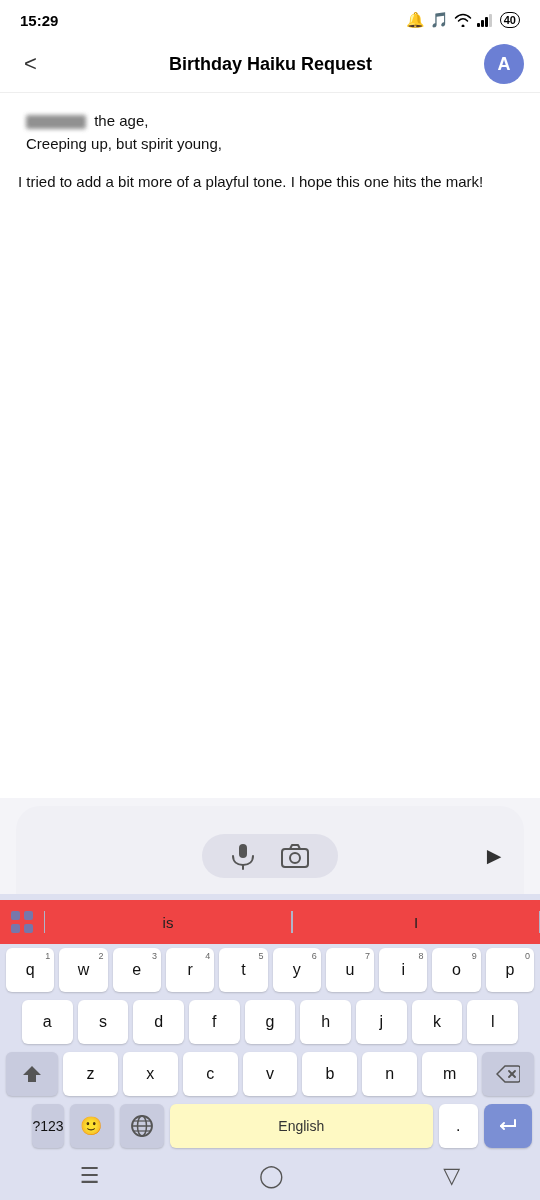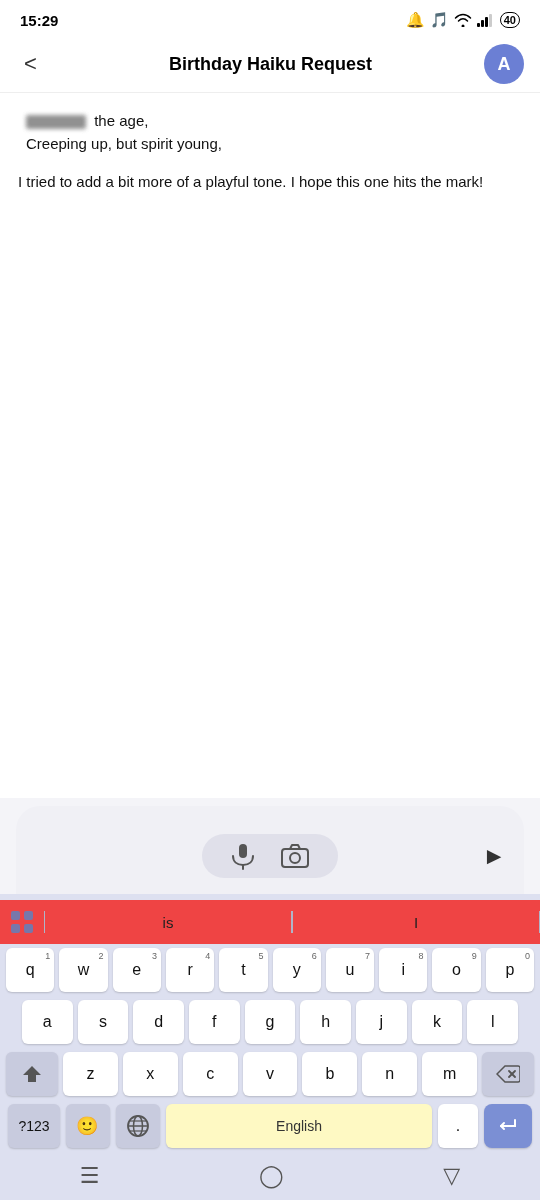--- a/index.html
+++ b/index.html
@@ -264,29 +264,30 @@
     .bottom-row {
       display: flex;
       align-items: center;
       padding: 4px 8px 8px 8px;
       gap: 6px;
     }
     .key-numbers {
       background: #c8cbde;
       border-radius: 6px;
       height: 44px;
-      width: 52px;
+      width: 32px;
       display: flex;
       align-items: center;
       justify-content: center;
       font-size: 14px;
       color: #111;
       cursor: pointer;
       box-shadow: 0 1px 2px rgba(0,0,0,0.18);
       flex-shrink: 0;
+      margin-left: 24px;
     }
     .key-emoji {
       background: #c8cbde;
       border-radius: 6px;
       height: 44px;
       width: 44px;
       display: flex;
       align-items: center;
       justify-content: center;
       font-size: 20px;

